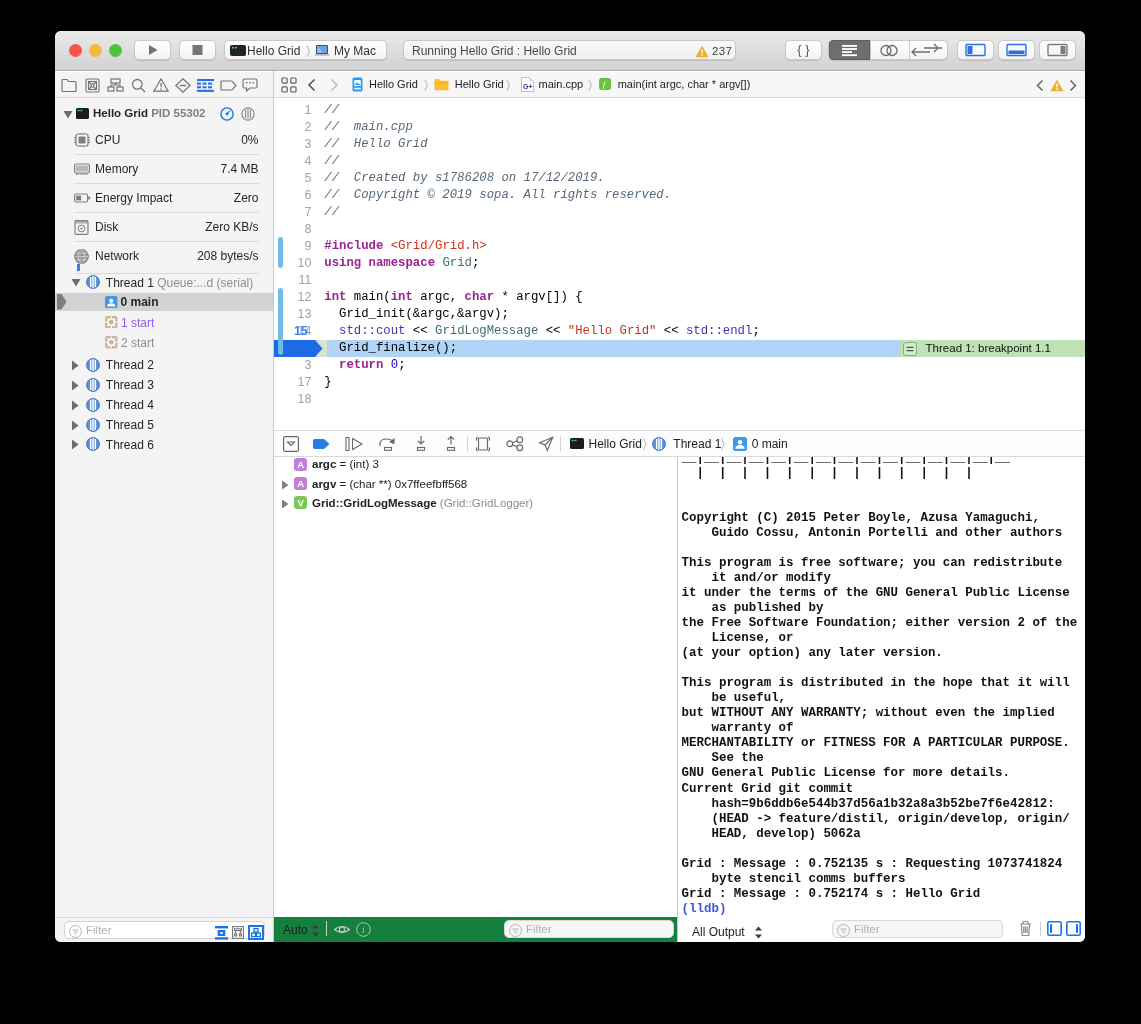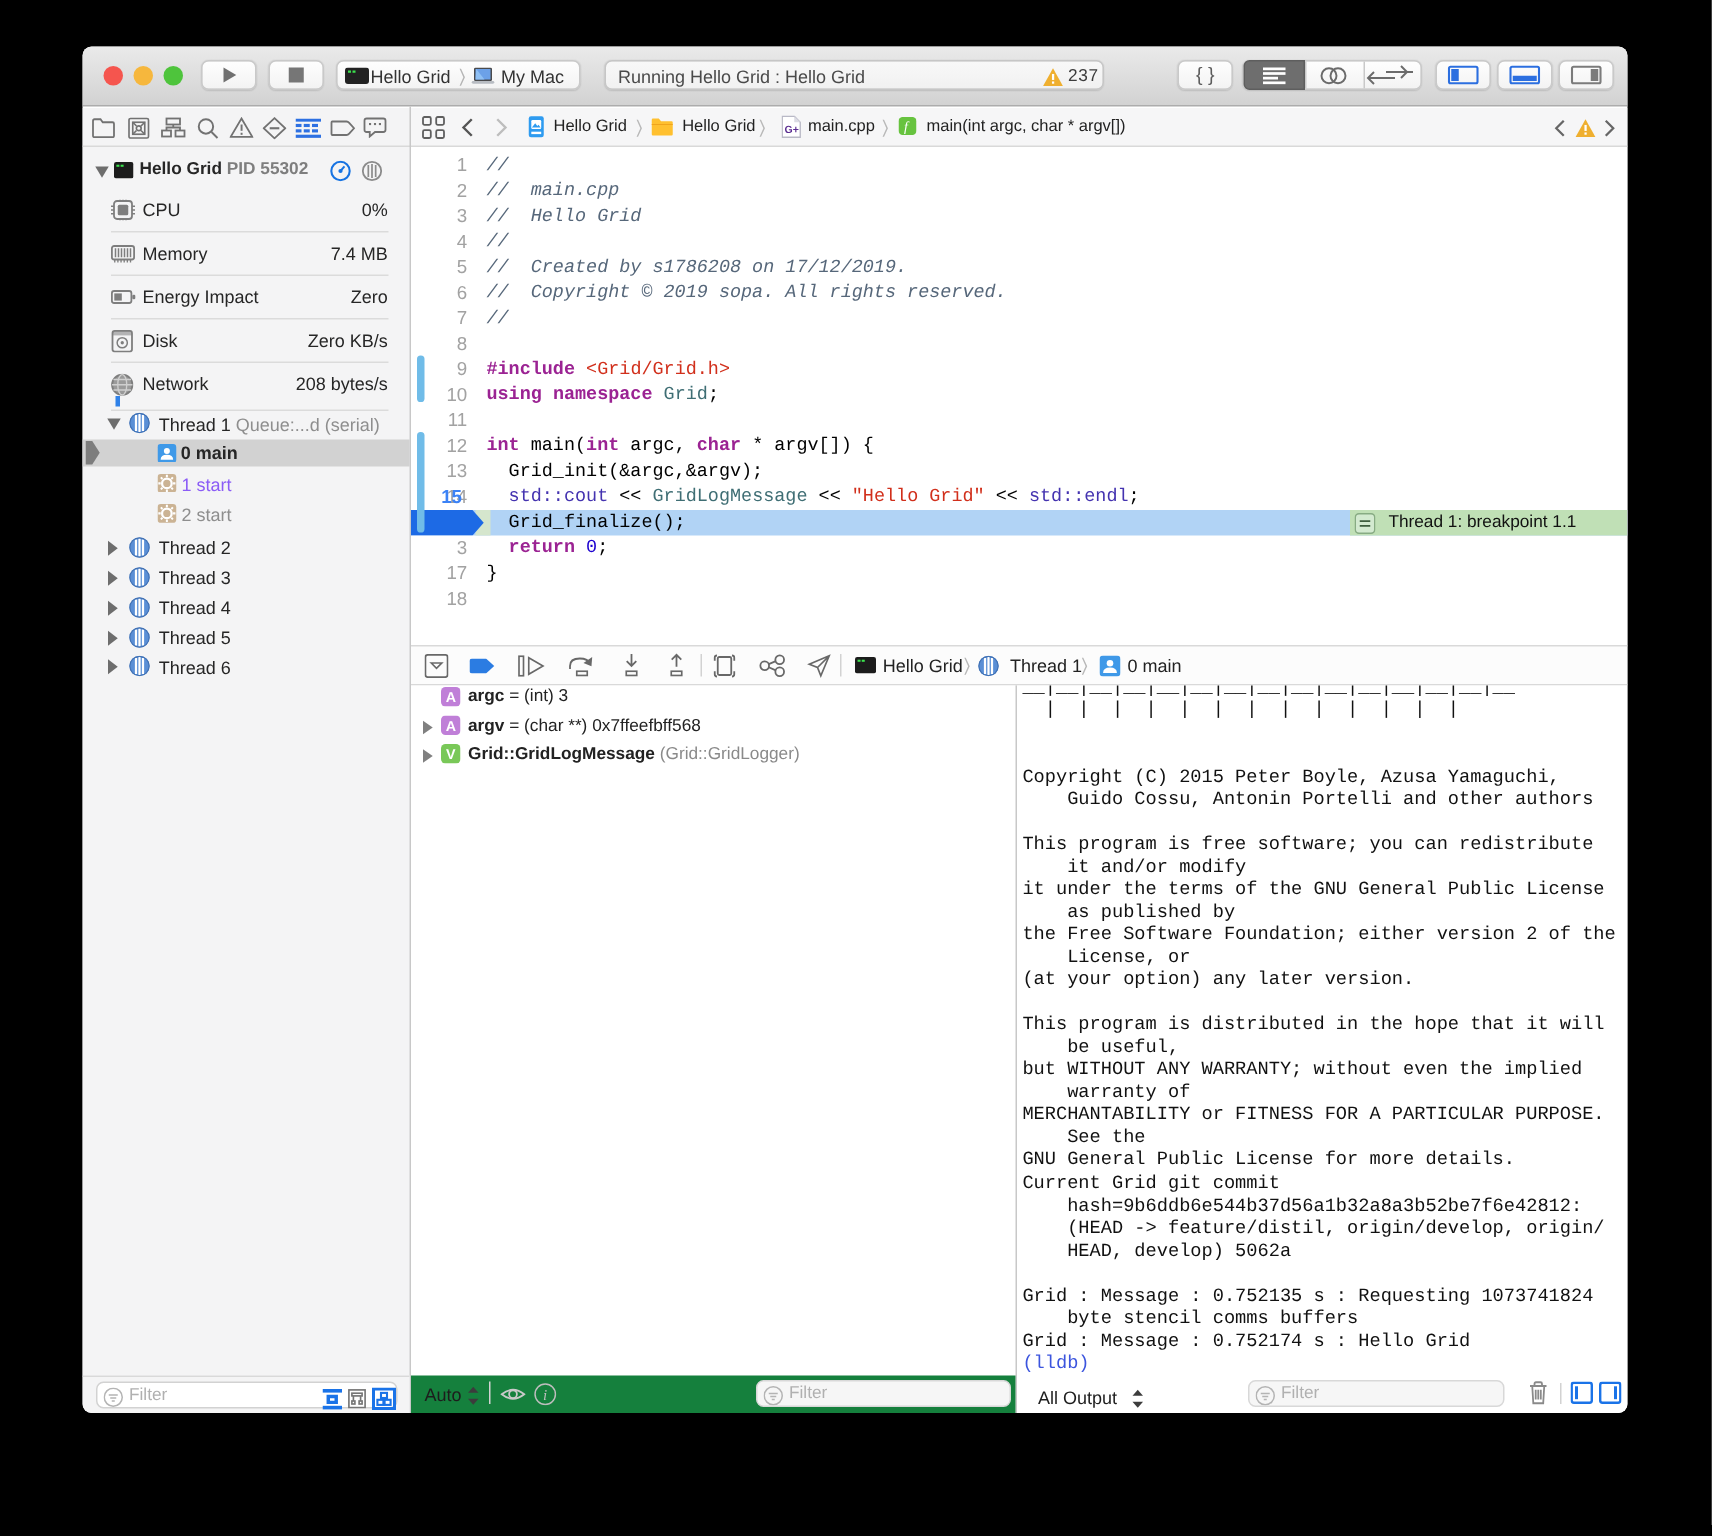--- a/index.html
+++ b/index.html
@@ -29,21 +29,21 @@
 .num{color:#1c00cf}
 .cmt{color:#56677a;font-style:italic}
 .std{color:#4433b0}
 .typ{color:#3f6e74}
 
 .dbgbar{position:absolute;left:219px;top:399px;width:811px;height:27px;background:#fcfcfc;border-top:1px solid #d9d9d9;border-bottom:1px solid #d9d9d9}
 
 .varpane{position:absolute;left:219px;top:426px;width:403px;height:485px;background:#fff;overflow:hidden}
 .conpane{position:absolute;left:623px;top:426px;width:407px;height:485px;background:#fff;overflow:hidden}
 .cdiv{position:absolute;left:622px;top:426px;width:1px;height:485px;background:#c8c8c8}
-.console{position:absolute;left:3.6px;top:-6.5px;font-family:"Liberation Mono",monospace;font-weight:normal;font-size:12.45px;line-height:15.05px;white-space:pre;color:#111}
+.console{position:absolute;left:3.6px;top:-6.5px;font-family:"Liberation Mono",monospace;font-weight:bold;font-size:12.45px;line-height:15.05px;white-space:pre;color:#111}
 
 .lbar{position:absolute;left:0;top:886px;width:218px;height:25px;background:#f4f4f5;border-top:1px solid #d9d9d9}
 .vbar{position:absolute;left:219px;top:886px;width:403px;height:25px;background:#15803d}
 .filter{position:absolute;height:18px;border:1px solid #d2d2d2;border-radius:5px;background:#fff;color:#b0b0b0;font-size:11.5px}
 .filter .fi{position:absolute;left:4px;top:2.5px}
 .filter .ft{position:absolute;left:21px;top:2px}
 svg{display:block}
 </style></head>
 <body>
 <div class="win">

